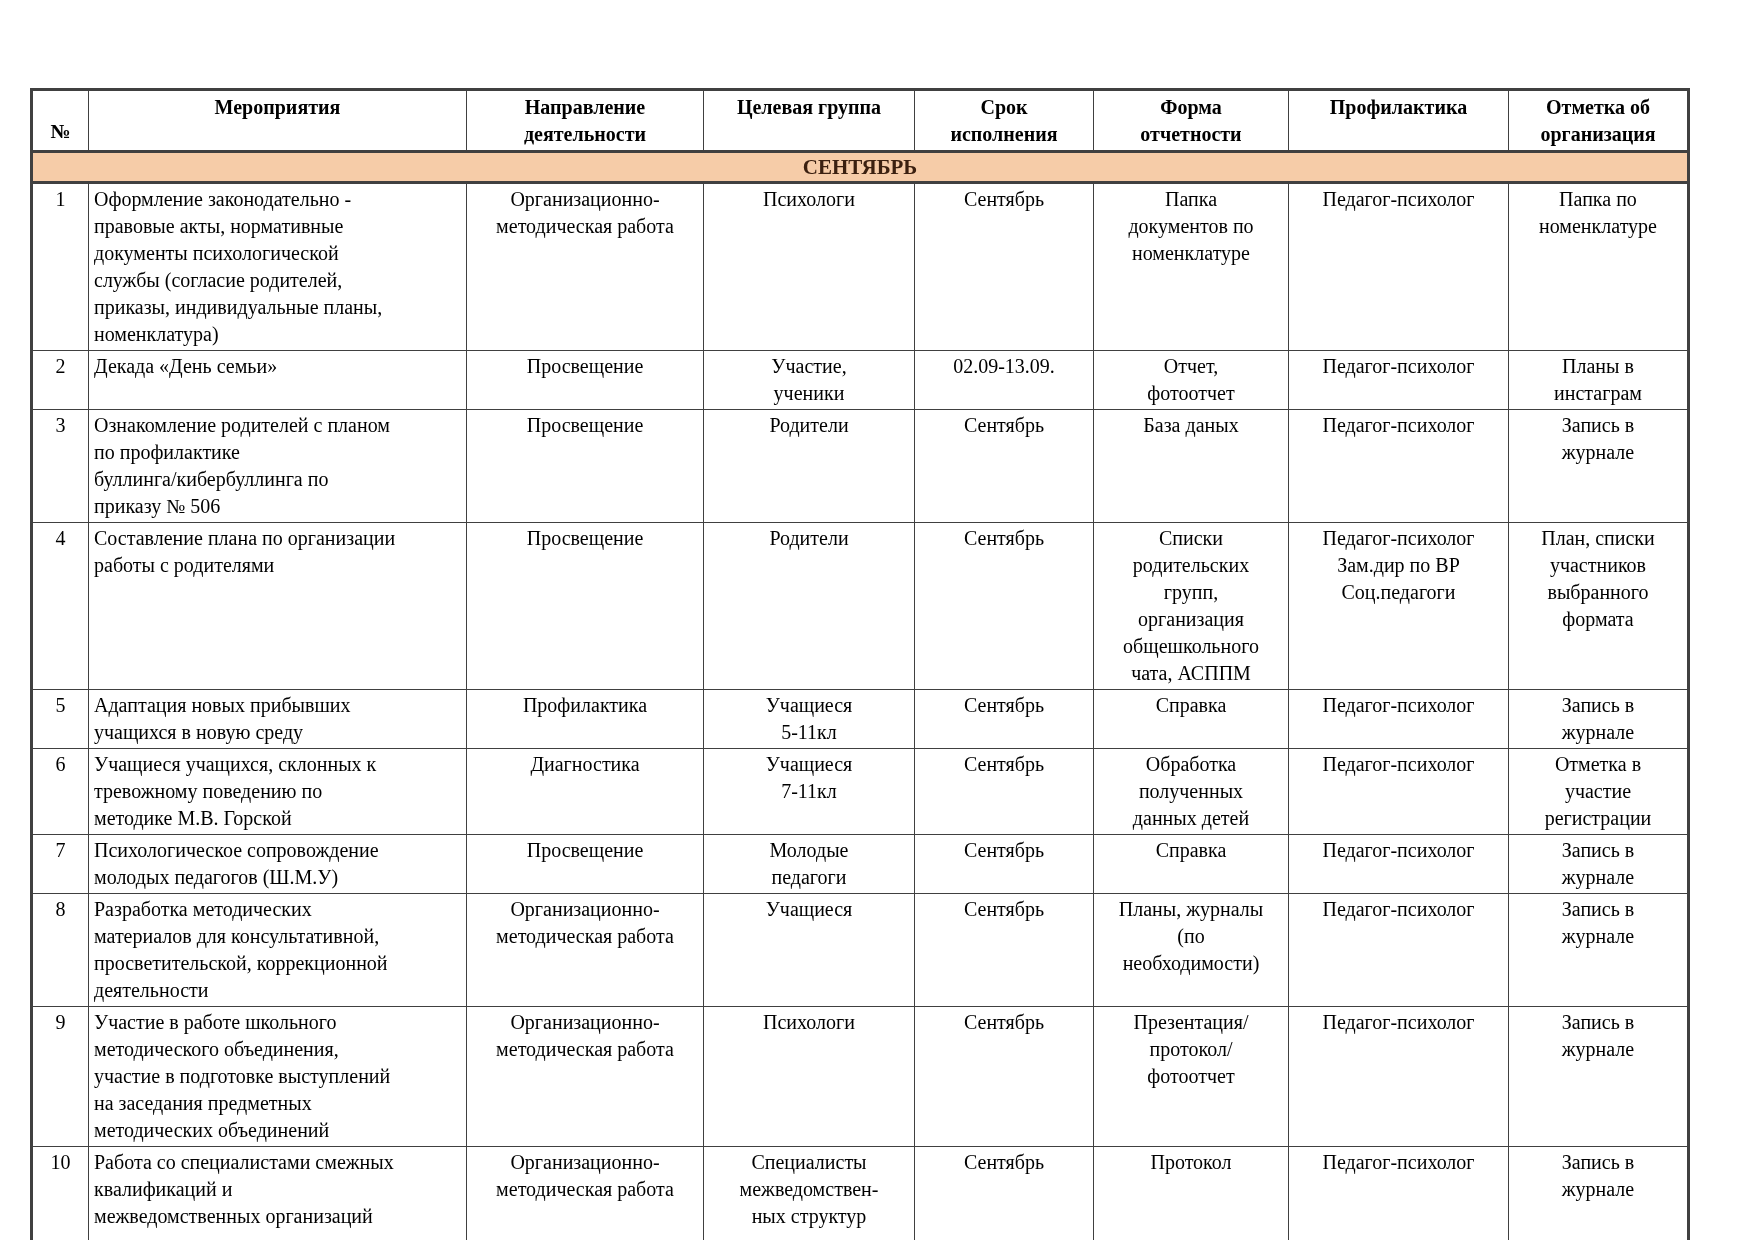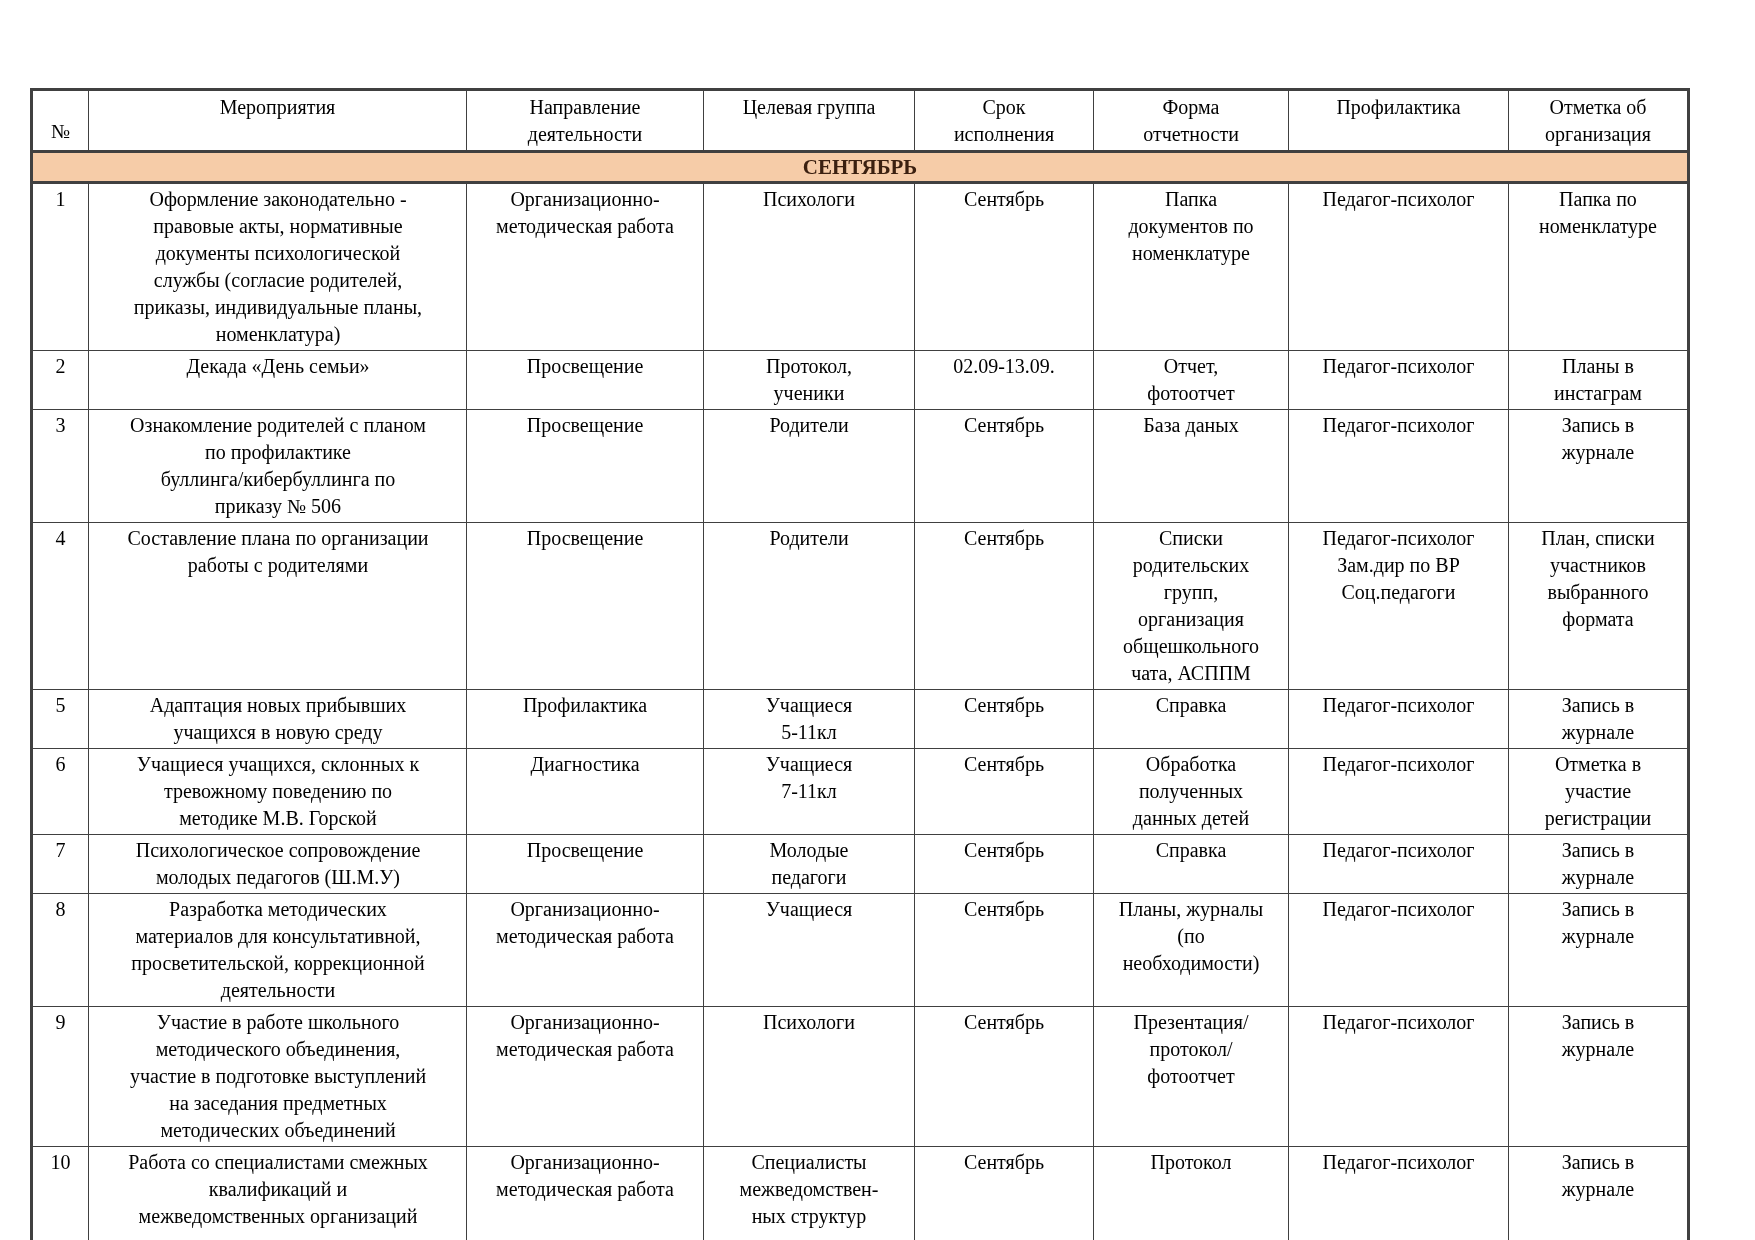--- a/index.html
+++ b/index.html
@@ -35,31 +35,31 @@
     font-size: 20px;
     line-height: 1.35;
     padding: 2px 6px;
     vertical-align: top;
     text-align: center;
     white-space: pre-line;
     overflow: hidden;
     box-sizing: border-box;
   }
   thead th {
-    font-weight: normal;
+    font-weight: bold;
     height: 57px;
     vertical-align: top;
     padding-top: 3px;
   }
   thead th.num-col {
     vertical-align: bottom;
     padding-bottom: 5px;
   }
   td.activity {
-    text-align: center;
+    text-align: left;
     padding-left: 5px;
     padding-right: 4px;
   }
   tr.section-row td {
     background: var(--section-bg);
     color: var(--section-text);
     font-weight: bold;
     font-size: 21px;
     height: 30px;
     vertical-align: middle;
@@ -131,21 +131,21 @@
 номенклатуре</td>
         <td>Педагог-психолог</td>
         <td>Папка по
 номенклатуре</td>
       </tr>
 
       <tr class="r2">
         <td>2</td>
         <td class="activity">Декада «День семьи»</td>
         <td>Просвещение</td>
-        <td>Протокол,
+        <td>Участие,
 ученики</td>
         <td>02.09-13.09.</td>
         <td>Отчет,
 фотоотчет</td>
         <td>Педагог-психолог</td>
         <td>Планы в
 инстаграм</td>
       </tr>
 
       <tr class="r3">

